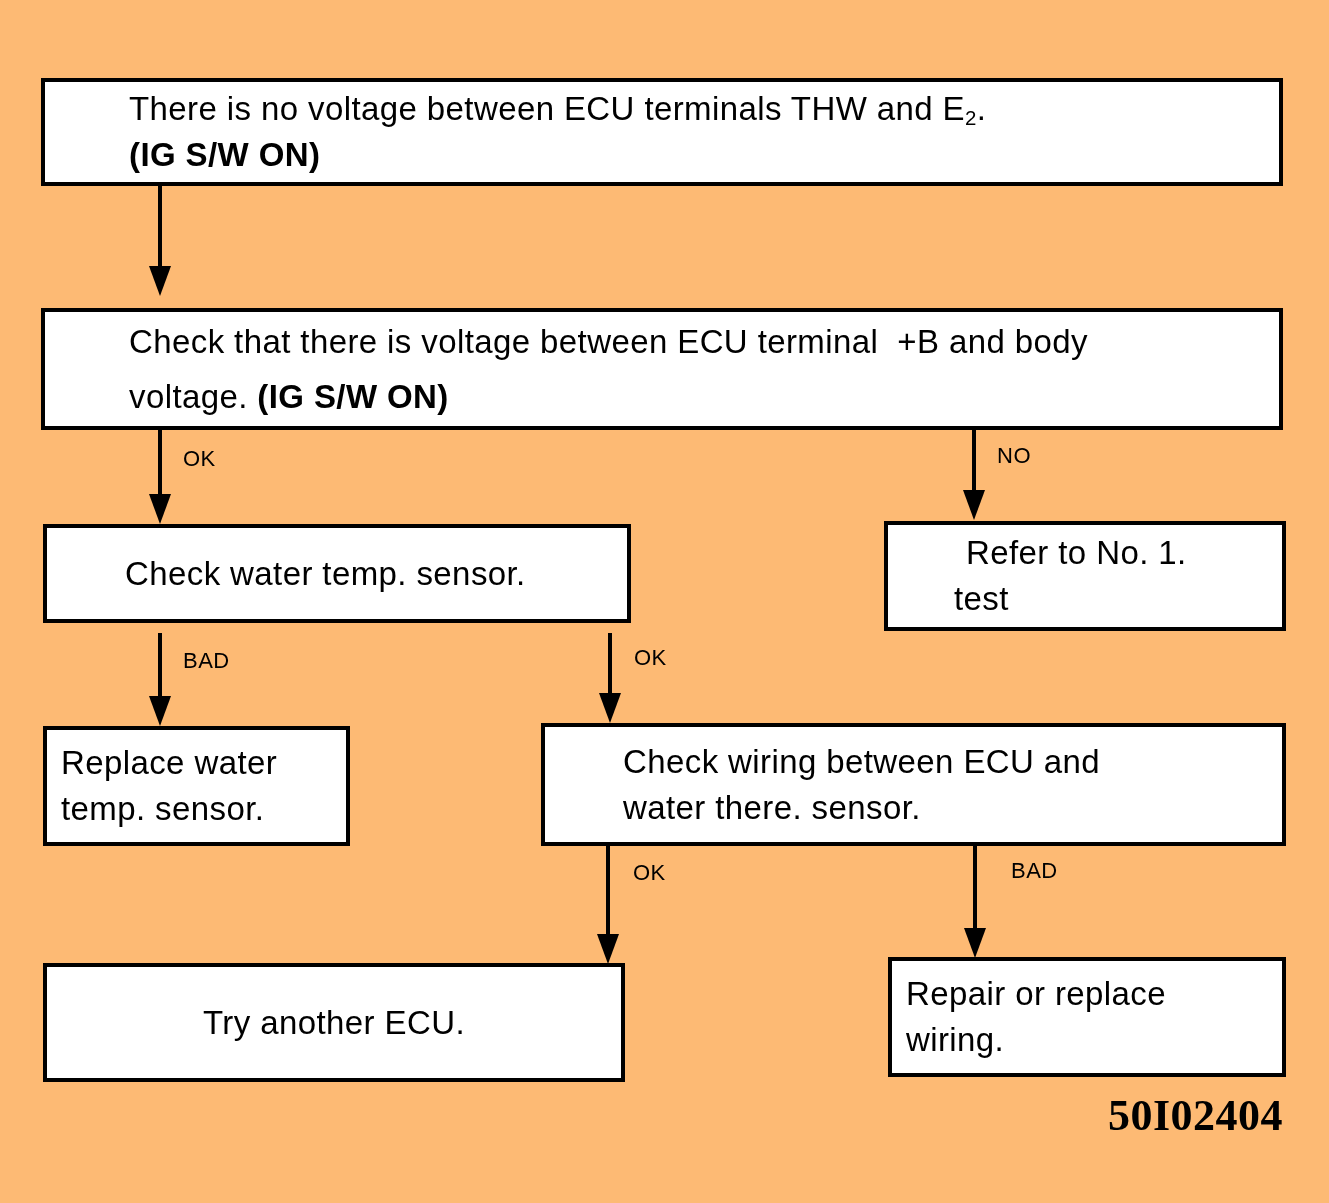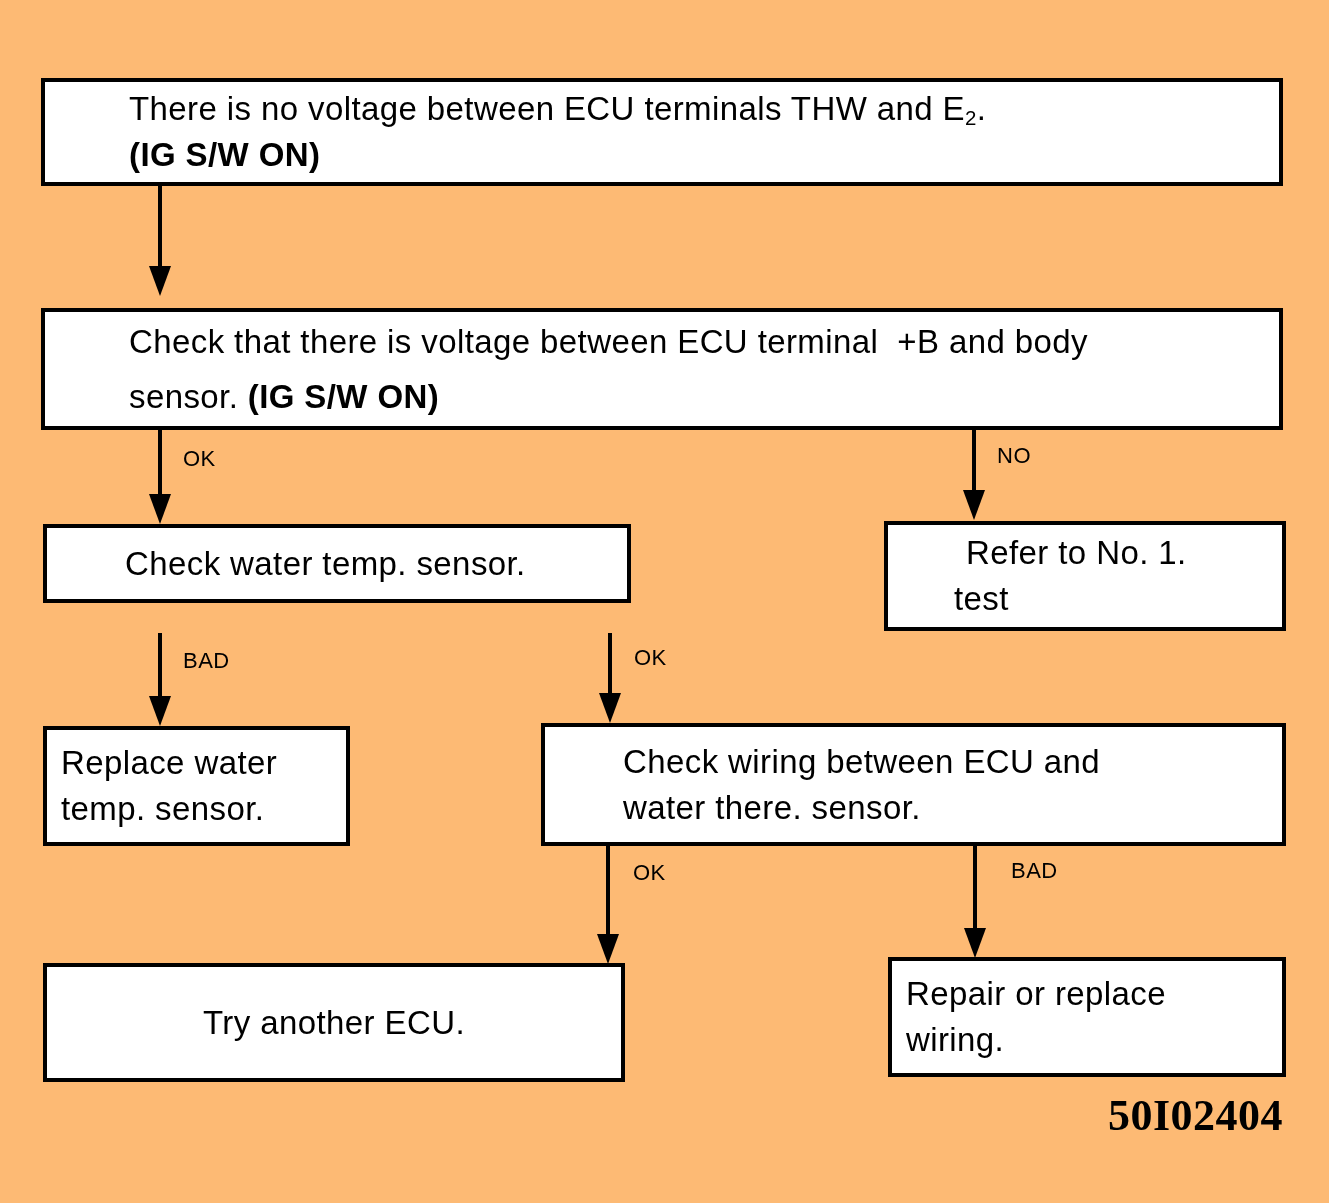--- a/index.html
+++ b/index.html
@@ -93,36 +93,36 @@
     <div class="line bold">(IG S/W ON)</div>
   </div>
 
   <div class="conn" style="left:158px; top:186px; width:4px; height:110px;">
     <div class="stem" style="height:82px;"></div>
     <div class="head" style="top:80px;"></div>
   </div>
 
   <div class="node pad-lg" style="left:41px; top:308px; width:1242px; height:122px;gap:9px;">
     <div class="line">Check that there is voltage between ECU terminal  +B and body</div>
-    <div class="line"><span>sensor. </span><span class="bold">(IG S/W ON)</span></div>
+    <div class="line"><span>voltage. </span><span class="bold">(IG S/W ON)</span></div>
   </div>
 
   <div class="conn" style="left:158px; top:430px; width:4px; height:96px;">
     <div class="stem" style="height:66px;"></div>
     <div class="head" style="top:64px;"></div>
   </div>
   <div class="edge-label" style="left:183px; top:448px;">OK</div>
 
   <div class="conn" style="left:972px; top:430px; width:4px; height:94px;">
     <div class="stem" style="height:62px;"></div>
     <div class="head" style="top:60px;"></div>
   </div>
   <div class="edge-label" style="left:997px; top:445px;">NO</div>
 
-  <div class="node pad-md" style="left:43px; top:524px; width:588px; height:79px;">
+  <div class="node pad-md" style="left:43px; top:524px; width:588px; height:99px;">
     <div class="line">Check water temp. sensor.</div>
   </div>
 
   <div class="node pad-md" style="left:884px; top:521px; width:402px; height:110px;">
     <div class="line">Refer to No. 1.</div>
     <div class="line" style="padding-left:66px;">test</div>
   </div>
 
   <div class="conn" style="left:158px; top:633px; width:4px; height:95px;">
     <div class="stem" style="height:65px;"></div>

